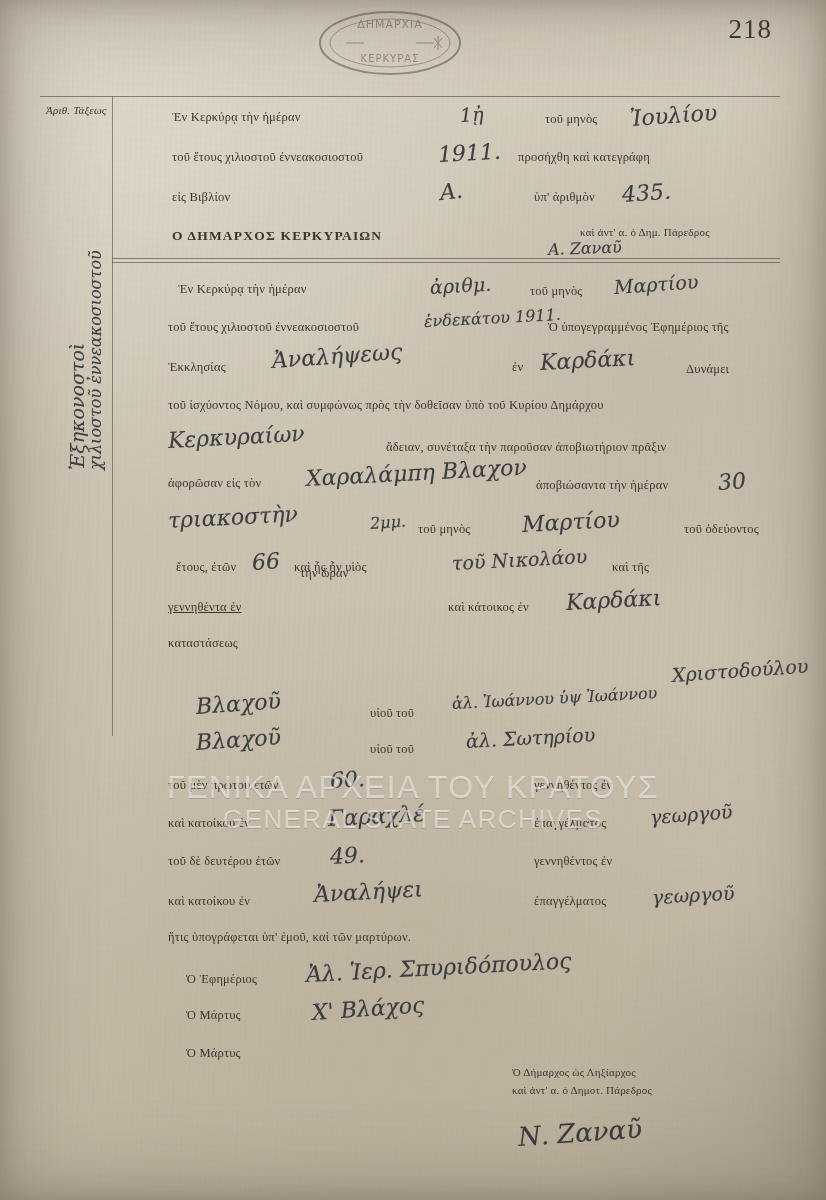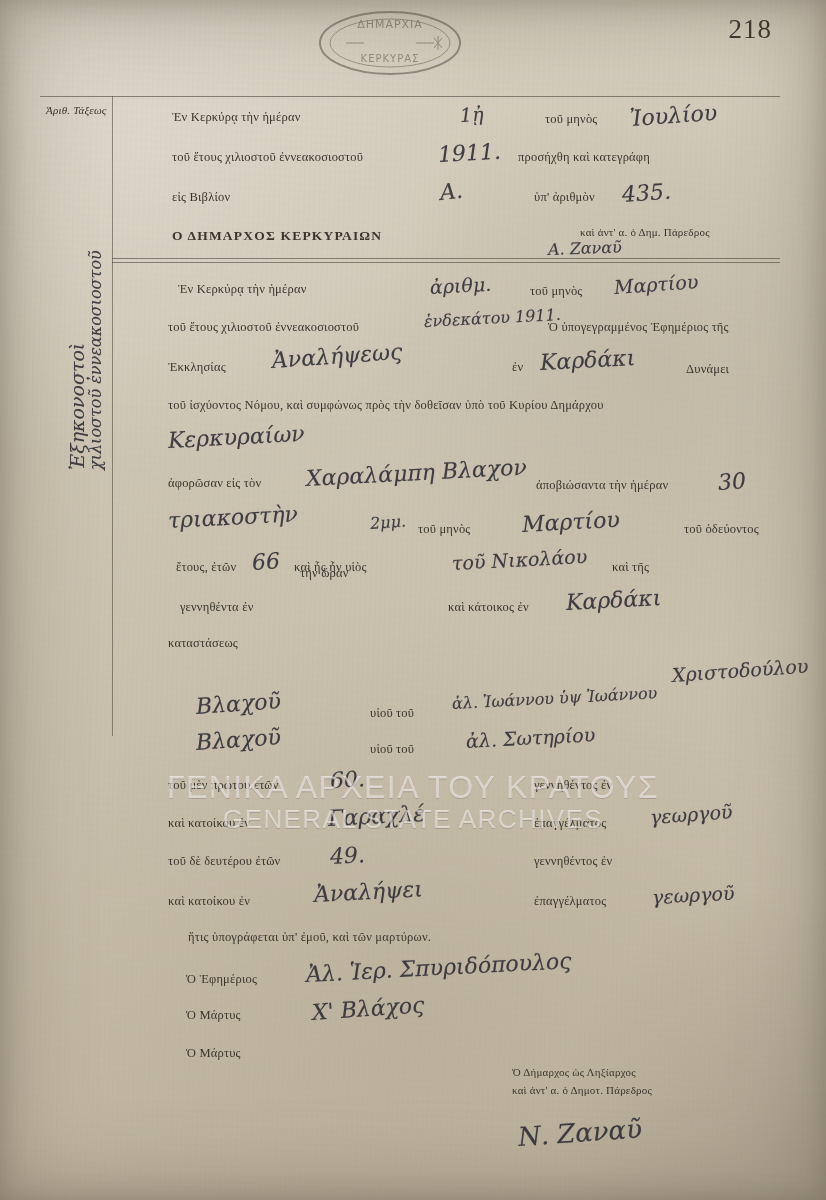--- a/index.html
+++ b/index.html
@@ -202,40 +202,41 @@
 
   <div class="pr" style="left:168px; top:360px;">Ἐκκλησίας</div>
   <div class="hw lg" style="left:272px; top:348px; transform:rotate(-4deg);">Ἀναλήψεως</div>
   <div class="pr" style="left:512px; top:360px;">ἐν</div>
   <div class="hw lg" style="left:540px; top:350px; transform:rotate(-3deg);">Καρδάκι</div>
   <div class="pr" style="left:686px; top:362px;">Δυνάμει</div>
 
   <div class="pr" style="left:168px; top:398px;">τοῦ ἰσχύοντος Νόμου, καὶ συμφώνως πρὸς τὴν δοθεῖσαν ὑπὸ τοῦ Κυρίου Δημάρχου</div>
 
   <div class="hw lg" style="left:168px; top:428px; transform:rotate(-3deg);">Κερκυραίων</div>
+  <div class="pr" style="left:386px; top:440px;">ἄδειαν, συνέταξα τὴν παροῦσαν ἀποβιωτήριον πρᾶξιν</div>
 
   <div class="pr" style="left:168px; top:476px;">ἀφορῶσαν εἰς τὸν</div>
   <div class="hw lg" style="left:306px; top:466px; transform:rotate(-3deg);">Χαραλάμπη Βλαχον</div>
   <div class="pr" style="left:536px; top:478px;">ἀποβιώσαντα τὴν ἡμέραν</div>
   <div class="hw lg" style="left:718px; top:470px; transform:rotate(-4deg);">30</div>
 
   <div class="hw lg" style="left:168px; top:508px; transform:rotate(-3deg);">τριακοστὴν</div>
   <div class="pr" style="left:300px; top:522px;margin-top:44px;">τὴν ὥραν</div>
   <div class="hw sm" style="left:370px; top:514px; transform:rotate(-4deg);">2μμ.</div>
   <div class="pr" style="left:418px; top:522px;">τοῦ μηνὸς</div>
   <div class="hw lg" style="left:522px; top:512px; transform:rotate(-3deg);">Μαρτίου</div>
   <div class="pr" style="left:684px; top:522px;">τοῦ ὁδεύοντος</div>
 
   <div class="pr" style="left:176px; top:560px;">ἔτους, ἐτῶν</div>
   <div class="hw lg" style="left:252px; top:550px; transform:rotate(-4deg);">66</div>
   <div class="pr" style="left:294px; top:560px;">καὶ ἧς ἦν υἱὸς</div>
   <div class="hw" style="left:452px; top:552px; transform:rotate(-3deg);">τοῦ Νικολάου</div>
   <div class="pr" style="left:612px; top:560px;">καὶ τῆς</div>
 
-  <div class="pr" style="left:180px; top:600px;">γεννηθέντα ἐν</div>
+  <div class="pr" style="left:168px; top:600px;text-decoration:underline;">γεννηθέντα ἐν</div>
   <div class="pr" style="left:448px; top:600px;">καὶ κάτοικος ἐν</div>
   <div class="hw lg" style="left:566px; top:590px; transform:rotate(-3deg);">Καρδάκι</div>
 
   <div class="pr" style="left:168px; top:636px;">καταστάσεως</div>
 
   <div class="hw" style="left:672px; top:664px; transform:rotate(-4deg);">Χριστοδούλου</div>
 
   <div class="hw lg" style="left:196px; top:694px; transform:rotate(-4deg);">Βλαχοῦ</div>
   <div class="pr" style="left:370px; top:706px;">υἱοῦ τοῦ</div>
   <div class="hw sm" style="left:452px; top:694px; transform:rotate(-3deg);">ἀλ. Ἰωάννου ὑψ Ἰωάννου</div>
@@ -255,21 +256,21 @@
 
   <div class="pr" style="left:168px; top:854px;">τοῦ δὲ δευτέρου ἐτῶν</div>
   <div class="hw lg" style="left:330px; top:844px; transform:rotate(-3deg);">49.</div>
   <div class="pr" style="left:534px; top:854px;">γεννηθέντος ἐν</div>
 
   <div class="pr" style="left:168px; top:894px;">καὶ κατοίκου ἐν</div>
   <div class="hw lg" style="left:314px; top:882px; transform:rotate(-3deg);">Ἀναλήψει</div>
   <div class="pr" style="left:534px; top:894px;">ἐπαγγέλματος</div>
   <div class="hw" style="left:652px; top:886px; transform:rotate(-3deg);">γεωργοῦ</div>
 
-  <div class="pr" style="left:168px; top:930px;margin-left:20px;">ἥτις ὑπογράφεται ὑπ' ἐμοῦ, καὶ τῶν μαρτύρων.</div>
+  <div class="pr" style="left:168px; top:930px;">ἥτις ὑπογράφεται ὑπ' ἐμοῦ, καὶ τῶν μαρτύρων.</div>
 
   <div class="pr" style="left:186px; top:972px;">Ὁ Ἐφημέριος</div>
   <div class="hw lg" style="left:306px; top:962px; transform:rotate(-3deg);">Ἀλ. Ἱερ. Σπυριδόπουλος</div>
 
   <div class="pr" style="left:186px; top:1008px;">Ὁ Μάρτυς</div>
   <div class="hw lg" style="left:312px; top:1000px; transform:rotate(-4deg);">Χ' Βλάχος</div>
 
   <div class="pr" style="left:186px; top:1046px;">Ὁ Μάρτυς</div>
 
   <div class="pr small" style="left:512px; top:1066px;">Ὁ Δήμαρχος ὡς Ληξίαρχος</div>

